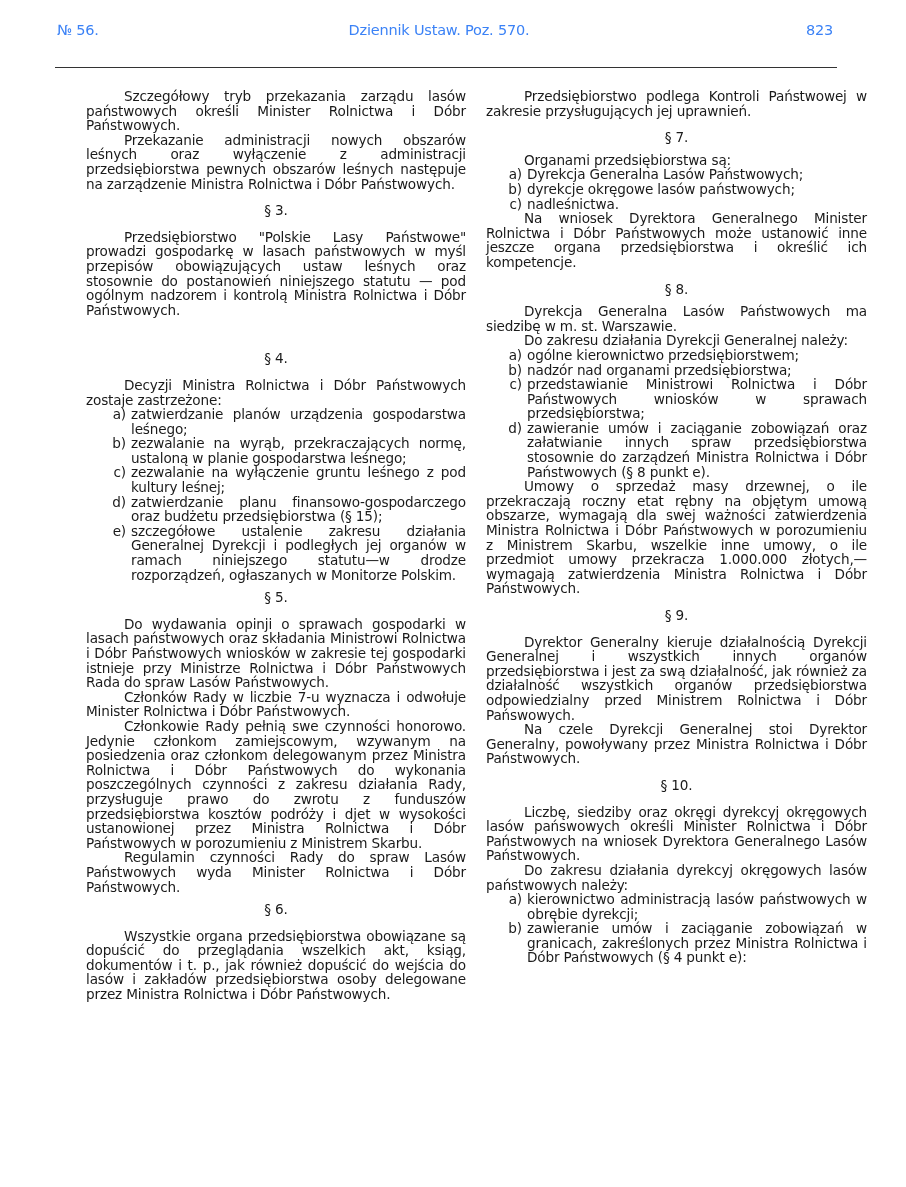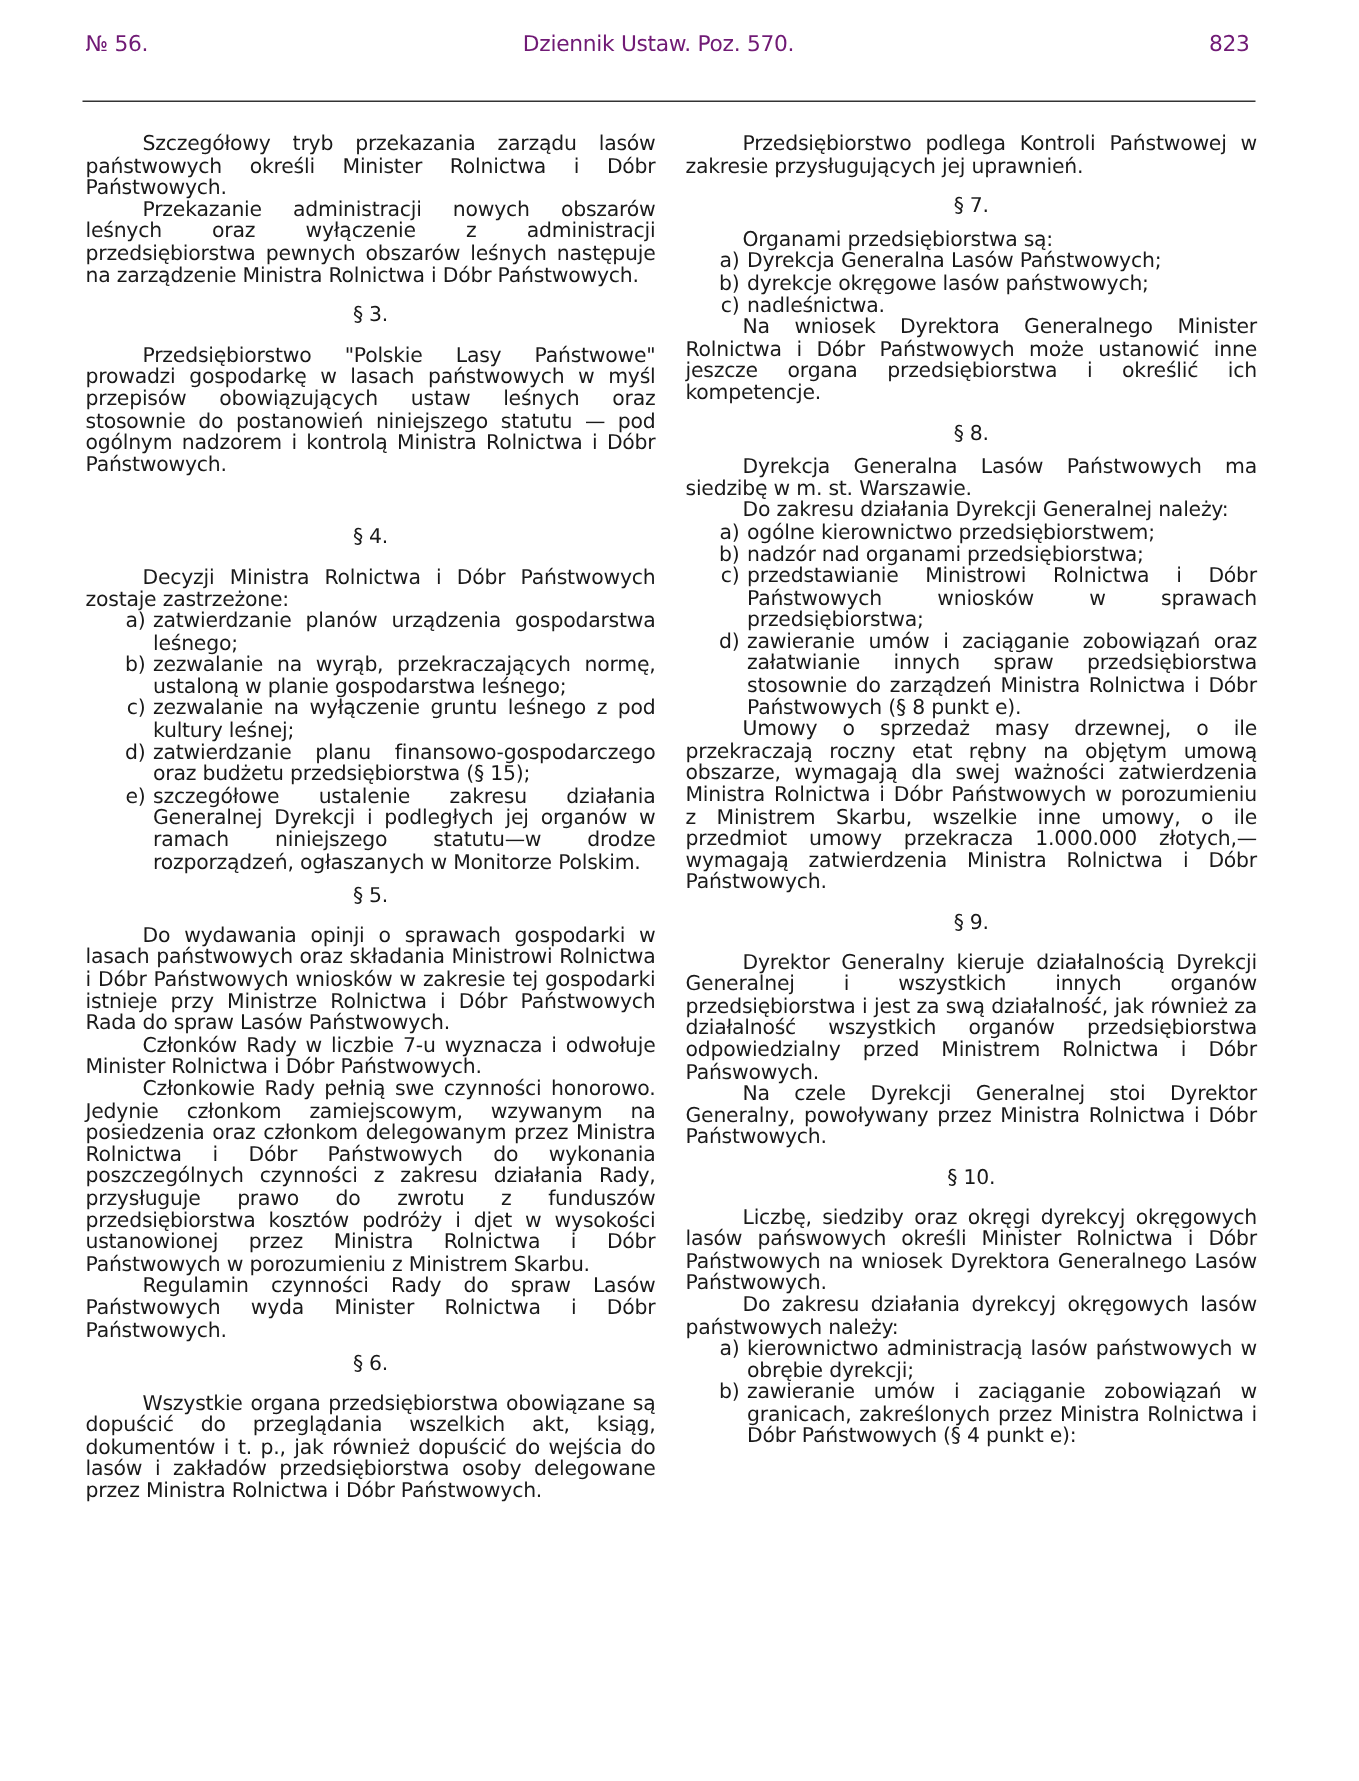--- a/index.html
+++ b/index.html
@@ -1,21 +1,21 @@
 <!DOCTYPE html>
 <html><head>
 <meta charset="utf-8">
 <style>
   html, body { margin: 0; padding: 0; background: #ffffff; }
   body { width: 906px; height: 1187px; position: relative; overflow: hidden;
          font-family: "DejaVu Sans", sans-serif; color: #1a1a1a; }
-  .hdr { position: absolute; top: 22px; font-size: 14.5px; letter-spacing: -0.2px; color: #701a75; }
+  .hdr { position: absolute; top: 22px; font-size: 14.5px; letter-spacing: -0.2px; color: #3b82f6; }
   .hdr-rule { position: absolute; left: 55px; top: 67px; width: 782px; height: 0;
               border-top: 1.2px solid #333; }
-  .col { position: absolute; font-size: 13.6px; line-height: 14.6px; letter-spacing: -0.15px; }
+  .col { position: absolute; font-size: 13.6px; line-height: 14.6px; letter-spacing: -0.15px; margin-left: 29px; }
   .col-left { left: 57px; width: 380px; top: 89px; }
   .col-right { left: 457px; width: 381px; top: 89px; }
   .p { text-align: justify; text-align-last: left; margin: 0; }
   .ind { text-indent: 38px; }
   .sec { text-align: center; margin: 0; }
   .heading { font-weight: bold; font-size: 14.4px; text-align: center; margin: 0; line-height: 17px; }
   .item { display: flex; margin: 0; }
   .item .lbl { flex: 0 0 auto; width: 22px; text-align: right; padding-right: 5px; }
   .item .txt { flex: 1 1 auto; text-align: justify; text-align-last: left; }
   .list-ind { padding-left: 18px; }

